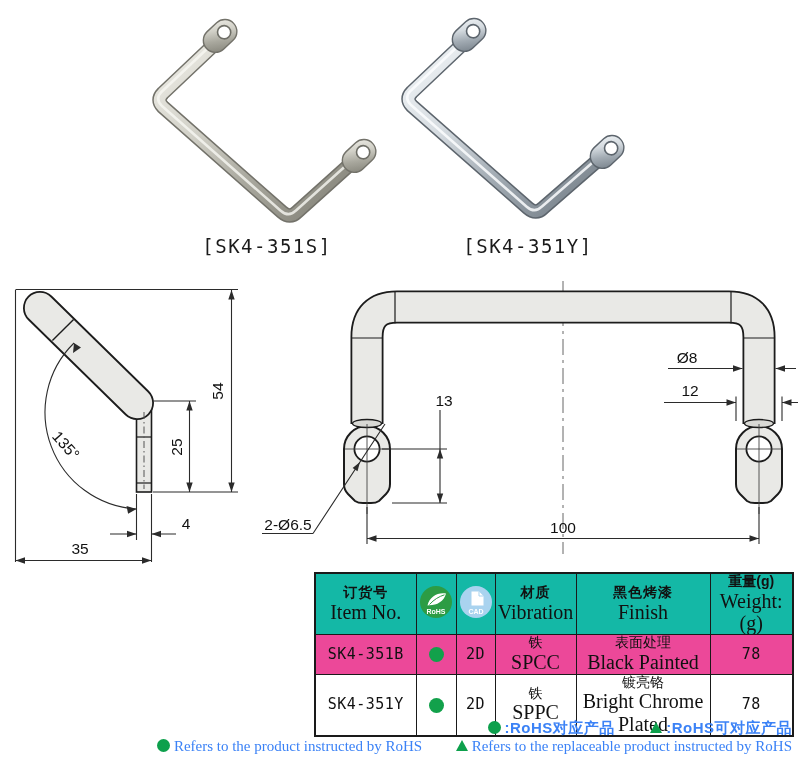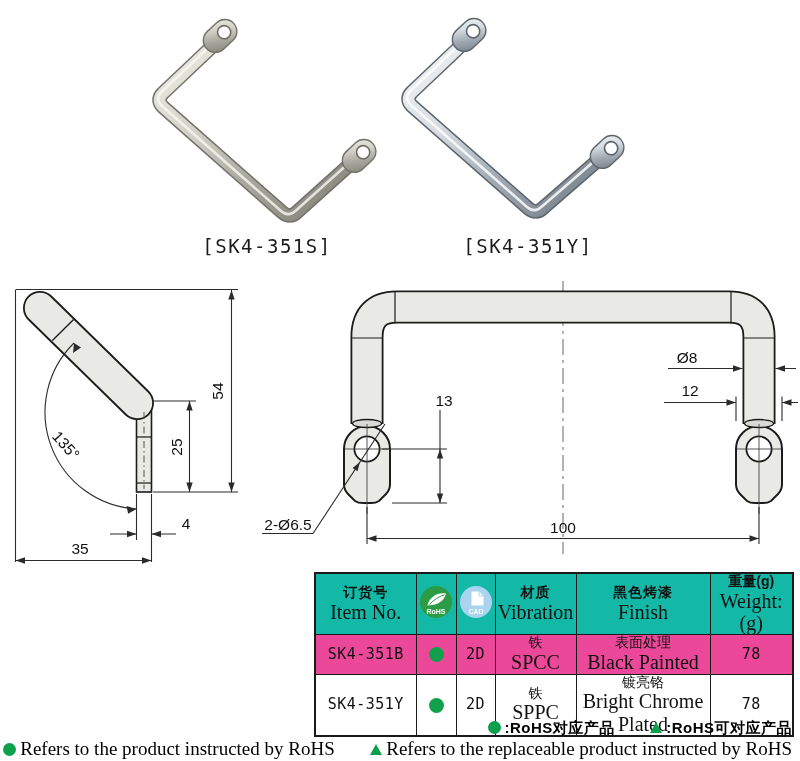--- a/index.html
+++ b/index.html
@@ -15,23 +15,23 @@
   table.spec{position:absolute;left:314px;top:572px;width:478px;border-collapse:collapse;table-layout:fixed;border:2px solid #1a1a1a;font-size:14px;color:#111}
   table.spec td{border:1.5px solid #1a1a1a;text-align:center;vertical-align:middle;padding:0;line-height:1.12;overflow:hidden}
   tr.hdr{background:#14b8a6;height:40px}
   tr.rowA{height:32px}
   tr.hl{background:#ec4899}
   .cn{font-size:14px;font-weight:bold;letter-spacing:1px}
   .en{font-family:"Liberation Serif",serif;font-size:20px;font-weight:normal;letter-spacing:0}
   .mono{font-family:"DejaVu Sans Mono",monospace;font-size:15px;letter-spacing:0.5px}
   .dot{display:inline-block;width:15px;height:15px;border-radius:50%;background:#12a14b;vertical-align:middle}
   
-  .legend{position:absolute;left:0;top:719px;width:792px;text-align:right;color:#000000;white-space:nowrap}
+  .legend{position:absolute;left:0;top:719px;width:792px;text-align:right;color:#3b82f6;white-space:nowrap}
   .legend-cn{font-size:15px;font-weight:bold;height:19px;letter-spacing:0.5px}
-  .legend-en{font-family:"Liberation Serif",serif;font-size:19px;height:20px}
+  .legend-en{font-family:"Liberation Serif",serif;font-size:15px;height:20px}
   .dot-sym{display:inline-block;width:13px;height:13px;border-radius:50%;background:#0da04c;margin-right:4px;vertical-align:-1px}
   .tri-sym{display:inline-block;width:0;height:0;border-left:6.5px solid transparent;border-right:6.5px solid transparent;border-bottom:11px solid #0da04c;margin-right:4px}
   .gap{display:inline-block;width:26px}
 </style>
 </head>
 <body>
 
 <div class="sheet">
 
 <svg class="art" width="800" height="570" viewBox="0 0 800 570">

